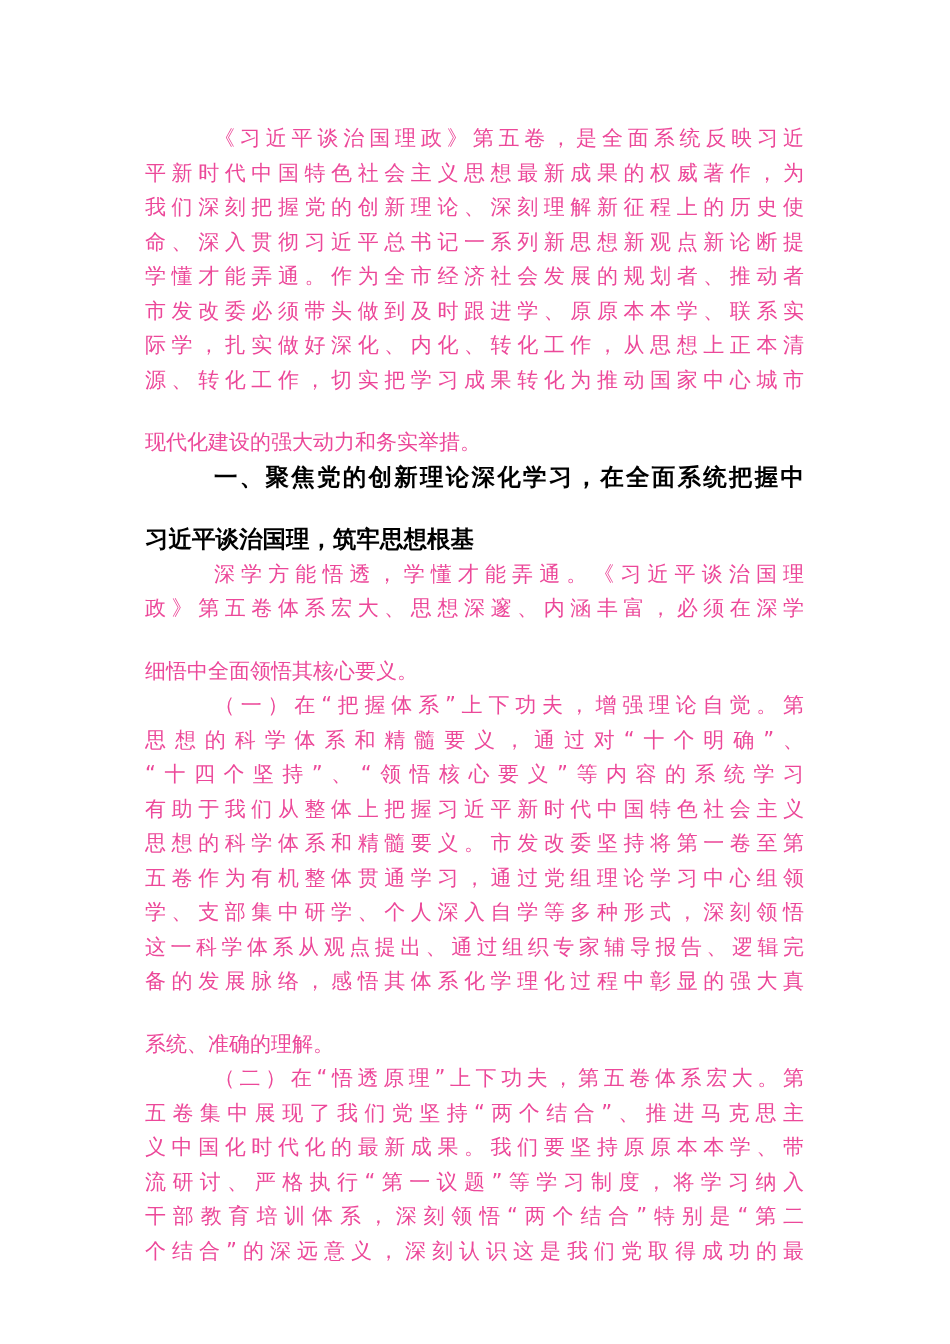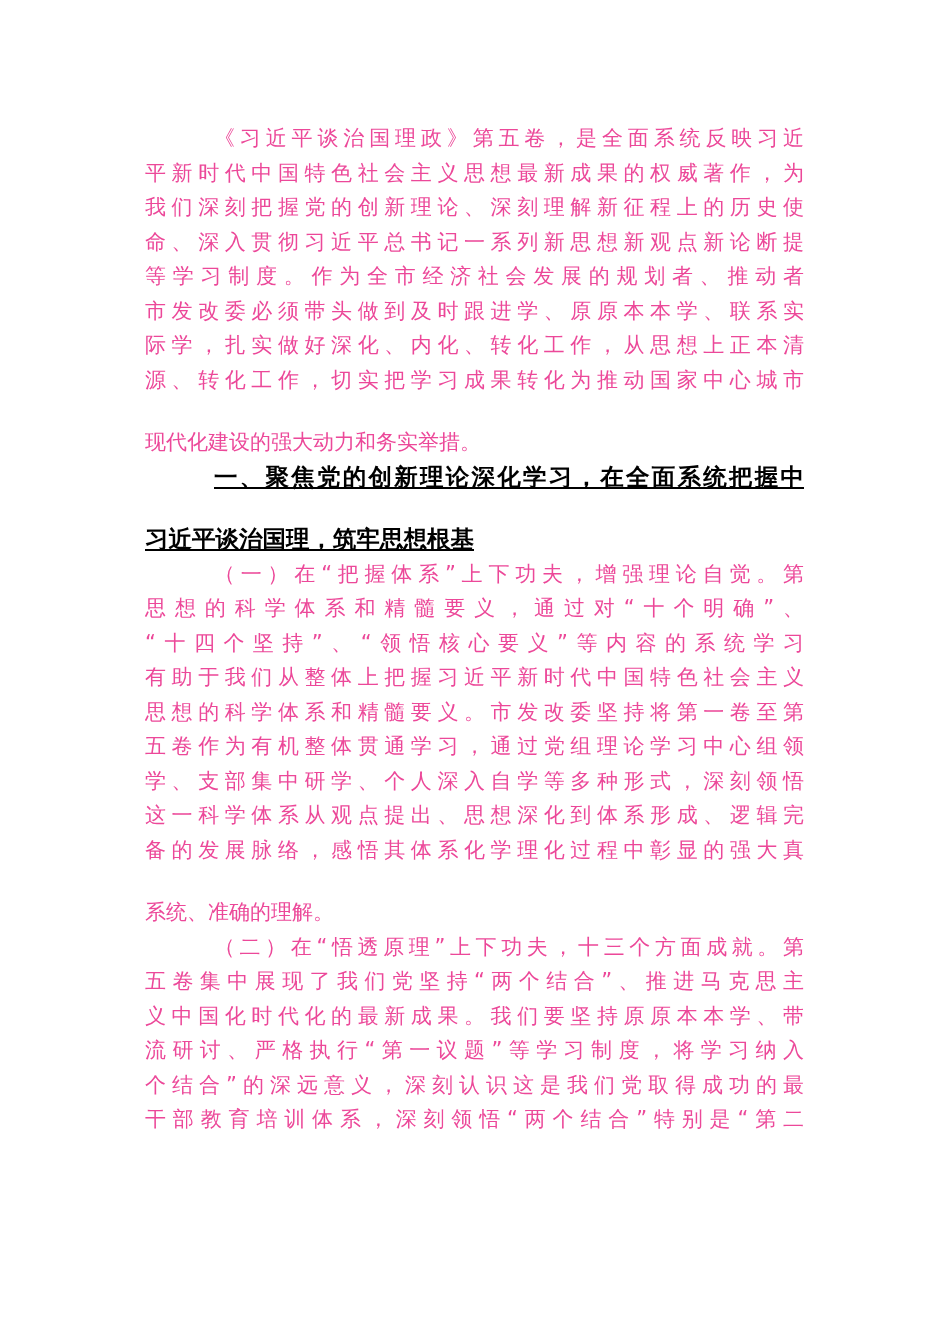--- a/index.html
+++ b/index.html
@@ -11,60 +11,65 @@
     line-height: 34.5px;
     height: 34.5px;
     color: #ec4899;
     white-space: nowrap;
     text-align: justify;
     text-align-last: justify;
     overflow: hidden;
   }
   .line.last { text-align-last: left; margin-top: 28px; }
   .line.indent { padding-left: 69px; }
-  .line.heading { font-weight: bold; color: #000000; font-size: 23.5px; text-decoration: underline; }
+  .line.heading { font-weight: bold; color: #000000; font-size: 23.5px; }
 </style>
 </head>
 <body>
 
 <div class="page">
 
   <div>
     <div class="line indent">《习近平谈治国理政》第五卷，是全面系统反映习近</div>
     <div class="line">平新时代中国特色社会主义思想最新成果的权威著作，为</div>
     <div class="line">我们深刻把握党的创新理论、深刻理解新征程上的历史使</div>
     <div class="line">命、深入贯彻习近平总书记一系列新思想新观点新论断提</div>
-    <div class="line">等学习制度。作为全市经济社会发展的规划者、推动者</div>
+    <div class="line">学懂才能弄通。作为全市经济社会发展的规划者、推动者</div>
     <div class="line">市发改委必须带头做到及时跟进学、原原本本学、联系实</div>
     <div class="line">际学，扎实做好深化、内化、转化工作，从思想上正本清</div>
     <div class="line">源、转化工作，切实把学习成果转化为推动国家中心城市</div>
     <div class="line last">现代化建设的强大动力和务实举措。</div>
   </div>
 
   <div>
     <div class="line heading indent">一、聚焦党的创新理论深化学习，在全面系统把握中</div>
     <div class="line heading last">习近平谈治国理，筑牢思想根基</div>
   </div>
 
+  <div>
+    <div class="line indent">深学方能悟透，学懂才能弄通。《习近平谈治国理</div>
+    <div class="line">政》第五卷体系宏大、思想深邃、内涵丰富，必须在深学</div>
+    <div class="line last">细悟中全面领悟其核心要义。</div>
+  </div>
 
   <div>
     <div class="line indent">（一）在“把握体系”上下功夫，增强理论自觉。第</div>
     <div class="line">思想的科学体系和精髓要义，通过对“十个明确”、</div>
     <div class="line">“十四个坚持”、“领悟核心要义”等内容的系统学习</div>
     <div class="line">有助于我们从整体上把握习近平新时代中国特色社会主义</div>
     <div class="line">思想的科学体系和精髓要义。市发改委坚持将第一卷至第</div>
     <div class="line">五卷作为有机整体贯通学习，通过党组理论学习中心组领</div>
     <div class="line">学、支部集中研学、个人深入自学等多种形式，深刻领悟</div>
-    <div class="line">这一科学体系从观点提出、思想深化到体系形成、逻辑完</div>
+    <div class="line">这一科学体系从观点提出、通过组织专家辅导报告、逻辑完</div>
     <div class="line">备的发展脉络，感悟其体系化学理化过程中彰显的强大真</div>
     <div class="line last">系统、准确的理解。</div>
   </div>
 
   <div>
-    <div class="line indent">（二）在“悟透原理”上下功夫，十三个方面成就。第</div>
+    <div class="line indent">（二）在“悟透原理”上下功夫，第五卷体系宏大。第</div>
     <div class="line">五卷集中展现了我们党坚持“两个结合”、推进马克思主</div>
     <div class="line">义中国化时代化的最新成果。我们要坚持原原本本学、带</div>
     <div class="line">流研讨、严格执行“第一议题”等学习制度，将学习纳入</div>
+    <div class="line">干部教育培训体系，深刻领悟“两个结合”特别是“第二</div>
     <div class="line">个结合”的深远意义，深刻认识这是我们党取得成功的最</div>
-    <div class="line">干部教育培训体系，深刻领悟“两个结合”特别是“第二</div>
   </div>
 
 </div>
 
 </body></html>

